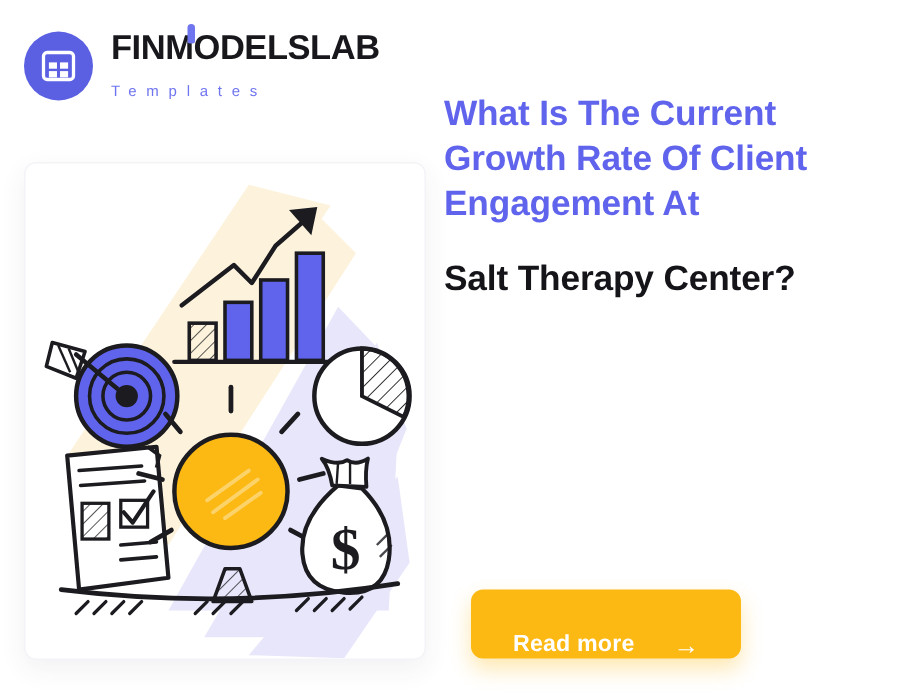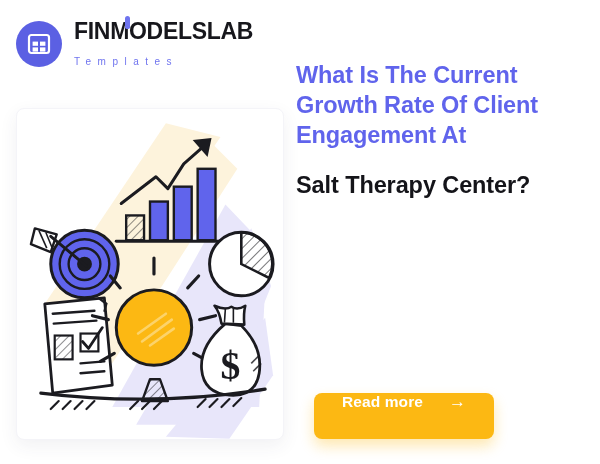--- a/index.html
+++ b/index.html
@@ -57,21 +57,21 @@
   }
   .headline .q { color: #6064ec; display: block; }
   .headline .biz { color: #141419; display: block; margin-top: 20px; }
 
   
   .cta {
     position: absolute; left: 314px; top: 393px;
     width: 180px; height: 46px;
     background: #fcb813; border: none; border-radius: 8px;
     box-shadow: 0 7px 14px rgba(252,184,19,.33);
-    display: flex; align-items: flex-start; justify-content: center; gap: 26px;
+    display: flex; align-items: flex-end; justify-content: center; gap: 26px;
     cursor: pointer;
   }
   .cta-label {
     color: #ffffff; font-size: 15.5px; font-weight: 700; letter-spacing: .1px;
   }
   .cta-arrow { color: #ffffff; font-size: 17px; line-height: 1; font-weight: 700; }
 </style>
 </head>
 <body>
 

